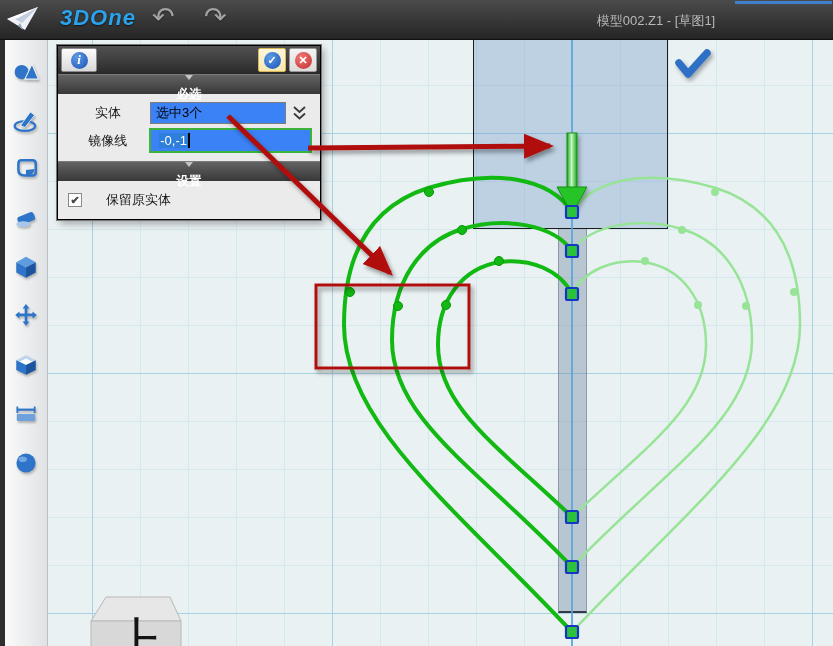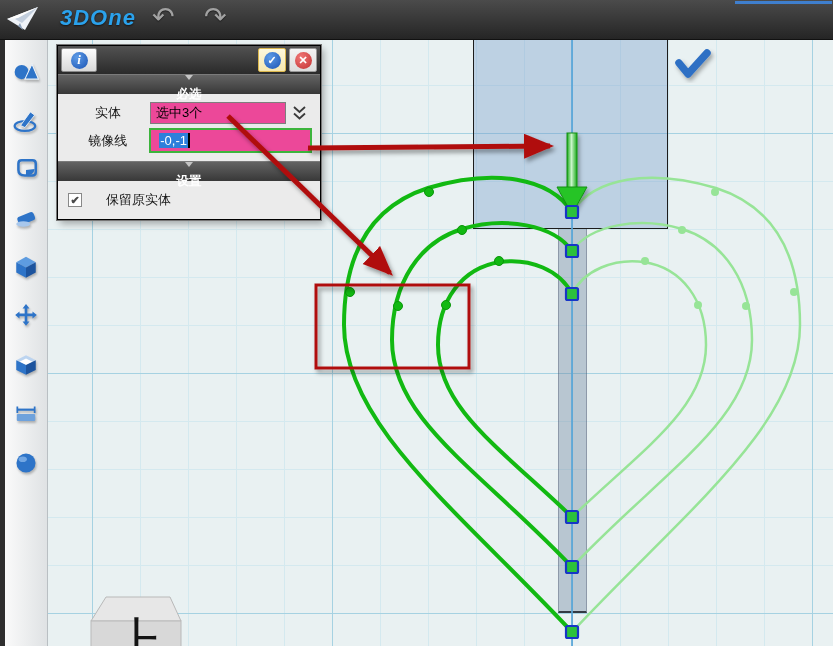--- a/index.html
+++ b/index.html
@@ -64,21 +64,21 @@
   .circ.info-i { font-family: "Liberation Serif", serif; font-style: italic; font-size: 13px; }
   .dlg-spacer { flex: 1; }
   .dlg-section { height: 20px; background: linear-gradient(#636363, #383838); color: #fff;
     font-size: 12.5px; font-weight: bold; display: flex; align-items: center; gap: 6px;
     padding: 0 8px; border-top: 1px solid #7a7a7a; flex-direction: column; }
   .tri-down { width: 0; height: 0; border-left: 4px solid transparent;
     border-right: 4px solid transparent; border-top: 5px solid #c4c4c4; }
   .dlg-body { background: #ebebeb; padding: 4px 8px; }
   .frow { display: flex; align-items: center; margin: 4px 0; text-align: center; }
   .frow .flabel { width: 84px; color: #141414; }
-  .tinput { background: #ec4899; border: 1px solid #7e7e7e; height: 22px; width: 136px;
+  .tinput { background: #3b82f6; border: 1px solid #7e7e7e; height: 22px; width: 136px;
     display: flex; align-items: center; padding: 0 5px; }
   .tinput.green { border: 2px solid #3cb43c; height: 25px; width: 164px; padding-left: 8px; }
   .sel-text { background: #2d7fdb; color: #fff; padding: 0 1px; }
   .caret { width: 1.5px; height: 15px; background: #000; }
   .chevrons { width: 26px; display: flex; justify-content: center; cursor: pointer; }
   .cbrow { display: flex; align-items: center; margin: 6px 0 6px 2px; }
   .cb { width: 14px; height: 14px; background: #fff; border: 1px solid #888;
     font-size: 11px; line-height: 12px; text-align: center; color: #4a4a4a;
     font-weight: bold; cursor: pointer; }
   .cb-label { margin-left: 24px; color: #141414; text-align: center; }
@@ -93,20 +93,21 @@
       <svg width="34" height="28" viewBox="0 0 34 28">
         <polygon points="1,14 32,2 19,25" fill="#eef2f7"></polygon>
         <polygon points="9,14 32,2 16,18" fill="#c2cedd"></polygon>
         <polygon points="14,18 17,25 12,21" fill="#8fa3bd"></polygon>
         <polygon points="1,14 32,2 12,13" fill="#fdfdfd"></polygon>
       </svg>
       <span class="logo-text">3DOne</span>
     </div>
     <span class="hist-btn undo">↶</span>
     <span class="hist-btn redo">↷</span>
+    <div class="doc-title">模型002.Z1 - [草图1]</div>
     <div class="blue-strip"></div>
   </div>
 
   <div class="sidebar">
     <div class="tool">
       <svg width="26" height="26" viewBox="0 0 24 24">
           <circle cx="8" cy="13" r="6.5" fill="#2e74c8"></circle>
           <polygon points="11,19.5 17.5,5.5 23.5,19.5" fill="#2e74c8" stroke="#eef3f8" stroke-width="1"></polygon>
         </svg>
     </div>

